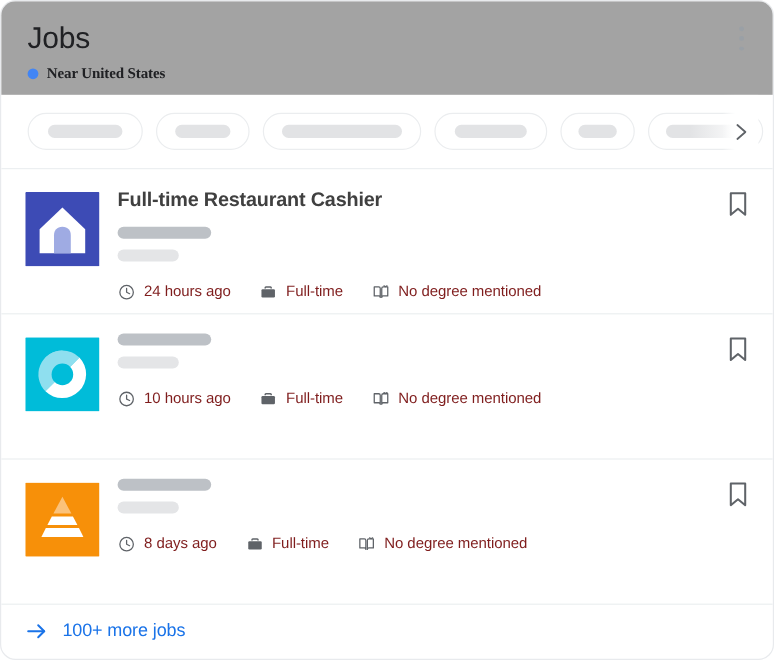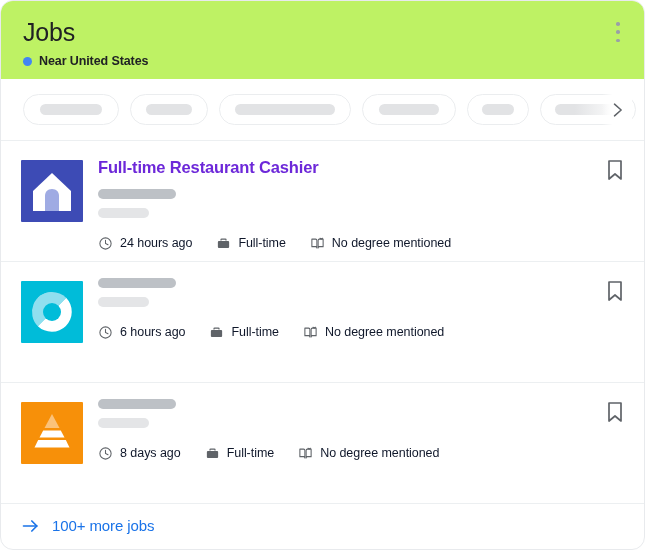--- a/index.html
+++ b/index.html
@@ -26,41 +26,42 @@
     border: 1px solid #e8eaed;
     border-radius: 13px;
     background: #ffffff;
     overflow: hidden;
     display: flex;
     flex-direction: column;
   }
 
   
   .jobs-header {
-    background: #bef264;
+    background: #a3a3a3;
     padding: 16px 20px 30px 20px;
     position: relative;
     flex: 0 0 auto;
     height: 78px;
     box-sizing: border-box;
   }
   .jobs-title {
     font-size: 25px;
     line-height: 30px;
     color: #202124;
     font-weight: 400;
     letter-spacing: -0.2px;
     margin: 0;
     padding-left: 2px;
   }
   .jobs-subtitle-row {
     display: flex;
     align-items: center;
     margin-top: 7px;
     padding-left: 2px;
+    font-family: Liberation Serif, serif;
   }
   .loc-dot {
     width: 9px;
     height: 9px;
     border-radius: 50%;
     background: #4285f4;
     margin-right: 7px;
     flex: 0 0 auto;
   }
   .jobs-subtitle {
@@ -166,21 +167,21 @@
   }
   .job-logo svg { display: block; }
   .job-body {
     flex: 1 1 auto;
     min-width: 0;
     padding-top: 1px;
   }
   .job-title {
     font-size: 16.5px;
     line-height: 21px;
-    color: #6d28d9;
+    color: #404040;
     font-weight: 600;
     letter-spacing: -0.15px;
     margin: 0 0 11px 0;
     white-space: nowrap;
   }
   .skel-line {
     border-radius: 6px;
   }
   .skel-primary {
     width: 78px;
@@ -212,21 +213,21 @@
     margin-right: 7px;
     flex: 0 0 auto;
     display: flex;
     align-items: center;
     justify-content: center;
   }
   .meta-icon svg { display: block; }
   .meta-text {
     font-size: 12.5px;
     line-height: 15px;
-    color: #0f172a;
+    color: #7f1d1d;
     letter-spacing: -0.05px;
   }
   .bookmark-btn {
     position: absolute;
     right: 16px;
     top: 16px;
     width: 26px;
     height: 26px;
     display: flex;
     align-items: center;
@@ -374,21 +375,21 @@
           <div class="skel-line skel-primary"></div>
           <div class="skel-line skel-secondary"></div>
           <div class="job-meta">
             <div class="meta-item">
               <span class="meta-icon">
                 <svg width="15" height="15" viewBox="0 0 24 24" fill="none" stroke="#5f6368" stroke-width="1.7" stroke-linecap="round">
                     <circle cx="12" cy="12" r="9"></circle>
                     <polyline points="12 7 12 12 16 14"></polyline>
                   </svg>
               </span>
-              <span class="meta-text">6 hours ago</span>
+              <span class="meta-text">10 hours ago</span>
             </div>
             <div class="meta-item">
               <span class="meta-icon">
                 <svg width="15" height="15" viewBox="0 0 24 24" fill="#5f6368">
                     <path d="M9 4h6a2 2 0 0 1 2 2v1h-2V6H9v1H7V6a2 2 0 0 1 2-2z"></path>
                     <rect x="3" y="8" width="18" height="11" rx="1.6"></rect>
                   </svg>
               </span>
               <span class="meta-text">Full-time</span>
             </div>

